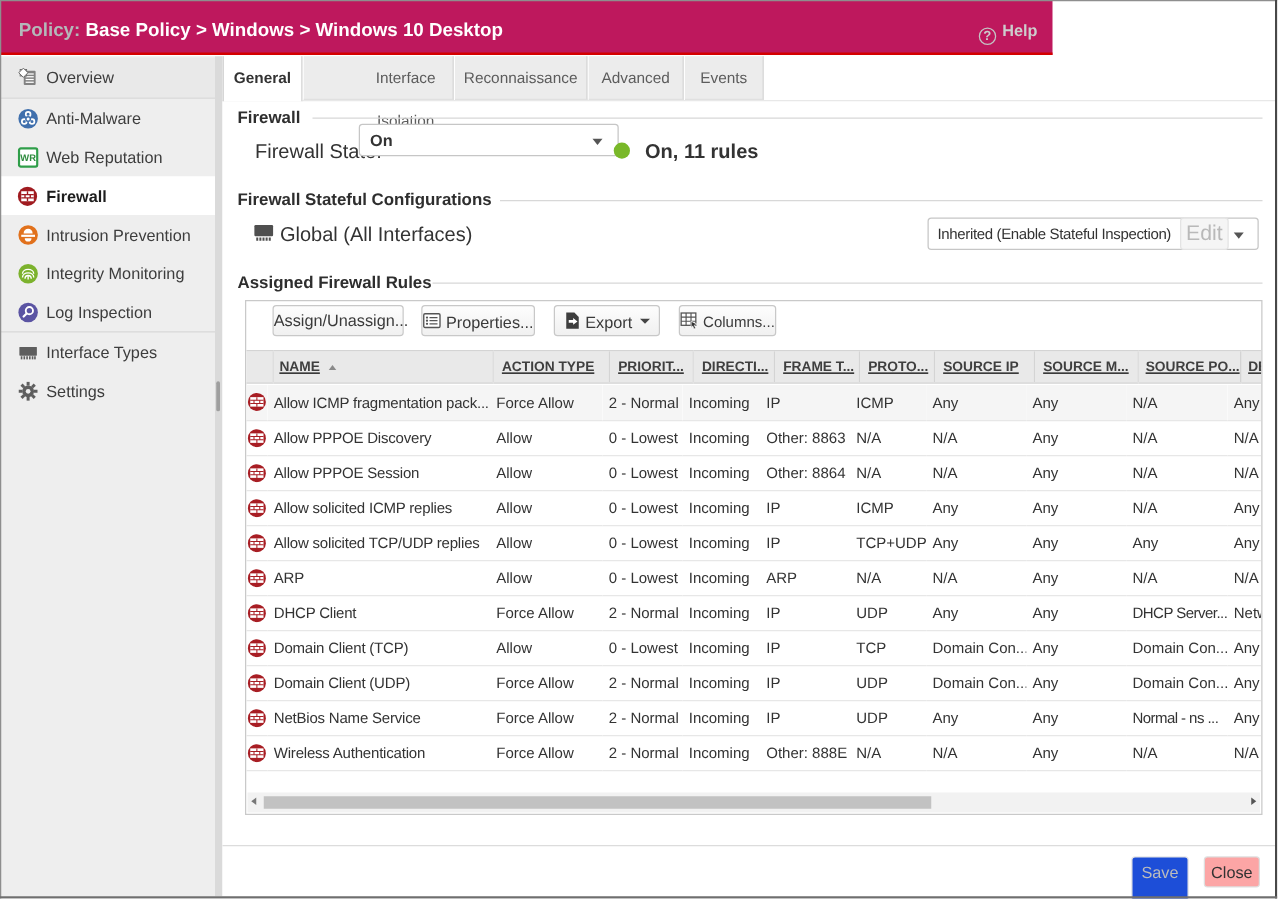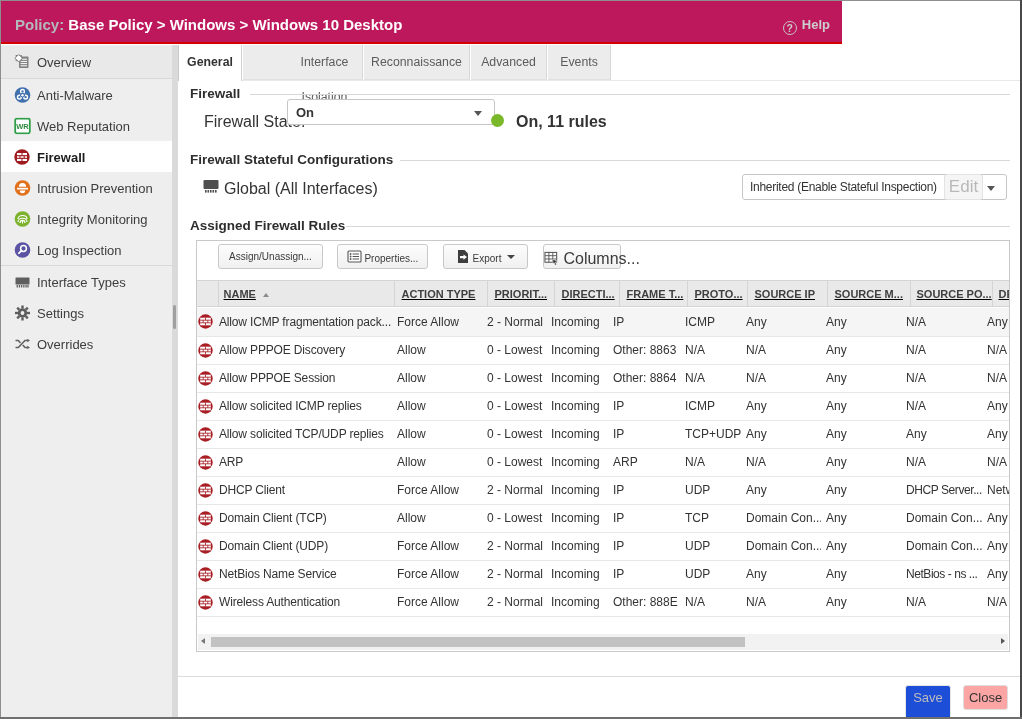--- a/index.html
+++ b/index.html
@@ -27,21 +27,21 @@
 .sechead{position:absolute;font-size:13.5px;font-weight:bold;color:#2e2e2e;white-space:nowrap;}
 .secline{position:absolute;height:1px;background:#d8d8d8;}
 .flabel{position:absolute;font-size:16px;color:#333;}
 .selbox{position:absolute;height:26px;border:1px solid #c6c6c6;border-radius:3px;background:#fff;font-size:13px;color:#333;}
 .selbox .tx{position:absolute;left:11px;top:5px;white-space:nowrap;}
 .caret{position:absolute;width:0;height:0;border-left:4.5px solid transparent;border-right:4.5px solid transparent;border-top:5px solid #555;top:11px;}
 .dot{position:absolute;width:13px;height:13px;border-radius:50%;background:#79b829;}
 .btn{position:absolute;height:26px;border:1px solid #c6c6c6;border-radius:3px;background:linear-gradient(#fdfdfd,#f0f0f0);font-size:13px;color:#3a3a3a;text-align:center;}
 .btn.dis{background:#f7f7f7;border:1px solid #ddd;color:#b3b3b3;}
 .tblwrap{position:absolute;left:18px;top:195px;width:814px;height:412px;border:1px solid #c9c9c9;background:#fff;overflow:hidden;}
-.tbtn{position:absolute;top:3px;height:25px;white-space:nowrap;border:1px solid #c8c8c8;border-radius:3px;background:linear-gradient(#fdfdfd,#f0f0f0);font-size:10px;color:#3a3a3a;}
+.tbtn{position:absolute;top:3px;height:25px;white-space:nowrap;border:1px solid #c8c8c8;border-radius:3px;background:linear-gradient(#fdfdfd,#f0f0f0);font-size:13px;color:#3a3a3a;}
 .tbtn span{vertical-align:middle;}
 table.grid{position:absolute;left:0;border-collapse:collapse;table-layout:fixed;width:812px;}
 table.ghead{top:39px;text-decoration:underline;}
 table.gbody{top:67px;}
 table.grid th{background:#e9e9e9;border-top:1px solid #d4d4d4;border-bottom:1px solid #d4d4d4;border-left:1px solid #d4d4d4;height:26px;font-size:11px;color:#3f3f3f;text-align:left;padding:0 0 0 7px;white-space:nowrap;overflow:hidden;}
 table.grid th:first-child{border-left:none;}
 table.grid td{height:28px;border-bottom:1px solid #e7e7e7;font-size:12px;color:#333;padding:0 0 0 5px;white-space:nowrap;overflow:hidden;}
 table.grid td.ic{padding:0;text-align:center;}
 table.grid td.nm{padding-left:5px;letter-spacing:-0.16px;}
 table.grid td.de{padding:0 0 0 5px;}
@@ -171,32 +171,20 @@
             <rect x="7.3" y="1" width="2.4" height="3" transform="rotate(45,8.5,8.5)"></rect>
             <rect x="7.3" y="13" width="2.4" height="3" transform="rotate(45,8.5,8.5)"></rect>
             <rect x="1" y="7.3" width="3" height="2.4" transform="rotate(45,8.5,8.5)"></rect>
             <rect x="13" y="7.3" width="3" height="2.4" transform="rotate(45,8.5,8.5)"></rect>
           </g>
         </g>
         <circle cx="8.5" cy="8.5" r="1.9" fill="#eee"></circle>
       </svg>
       <span class="lbl">Settings</span>
     </div>
-  <div class="sitem" style="top:328px;">
-      <svg width="17" height="17" viewBox="0 0 17 17">
-        <g stroke="#606060" stroke-width="1.5" fill="none">
-          <path d="M1.5,12 h2.8 L11,5 h2.5"></path>
-          <path d="M1.5,5 h2.8 l2.2,2.4"></path>
-          <path d="M8.8,9.6 L11,12 h2.5"></path>
-        </g>
-        <path d="M13.2,3.2 l2.8,1.8 -2.8,1.8 z" fill="#606060"></path>
-        <path d="M13.2,10.2 l2.8,1.8 -2.8,1.8 z" fill="#606060"></path>
-      </svg>
-      <span class="lbl">Overrides</span>
-    </div>
 
   <div class="main">
     <div class="tabbar"></div>
     <div class="tabline"></div>
     <div class="tab act" style="left:0px;width:64px;border-left:1px solid #c9c9c9;">General</div>
     <div class="tab" style="left:65px;width:120px;padding-left:44px;">Interface Isolation</div>
     <div class="tab" style="left:186px;width:106px;">Reconnaissance</div>
     <div class="tab" style="left:293px;width:76px;">Advanced</div>
     <div class="tab" style="left:370px;width:63px;">Events</div>
 
@@ -238,21 +226,21 @@
             <circle cx="3.6" cy="7.5" r="0.9" fill="#555"></circle>
             <circle cx="3.6" cy="10" r="0.9" fill="#555"></circle>
             <line x1="5.6" y1="5" x2="12" y2="5" stroke="#555" stroke-width="1"></line>
             <line x1="5.6" y1="7.5" x2="12" y2="7.5" stroke="#555" stroke-width="1"></line>
             <line x1="5.6" y1="10" x2="12" y2="10" stroke="#555" stroke-width="1"></line>
           </svg> <span>Properties...</span></div>
       <div class="tbtn" style="left:246px;width:85px;padding-top:4px;text-align:center;"><svg width="14" height="15" viewBox="0 0 14 15" style="vertical-align:-3px;">
             <path d="M2,1 h6.5 l3.5,3.5 V14 H2 z" fill="#3e3e3e"></path>
             <polygon points="4,7 7.5,7 7.5,5.4 11,8.1 7.5,10.8 7.5,9.2 4,9.2" fill="#fff"></polygon>
           </svg> <span>Export</span> <span style="display:inline-block;width:0;height:0;border-left:4px solid transparent;border-right:4px solid transparent;border-top:4.5px solid #444;vertical-align:2px;margin-left:3px;"></span></div>
-      <div class="tbtn" style="left:346px;width:78px;padding-top:4px;text-align:center;font-size:16px;"><svg width="15" height="15" viewBox="0 0 16 16" style="vertical-align:-3px;">
+      <div class="tbtn" style="left:346px;width:78px;padding-top:4px;text-align:center;font-size:12px;"><svg width="15" height="15" viewBox="0 0 16 16" style="vertical-align:-3px;">
             <rect x="1" y="1.5" width="12.5" height="10.5" fill="#fff" stroke="#555" stroke-width="1.1"></rect>
             <line x1="5.2" y1="1.5" x2="5.2" y2="12" stroke="#555" stroke-width="1"></line>
             <line x1="9.4" y1="1.5" x2="9.4" y2="12" stroke="#555" stroke-width="1"></line>
             <line x1="1" y1="5" x2="13.5" y2="5" stroke="#555" stroke-width="1"></line>
             <line x1="1" y1="8.5" x2="13.5" y2="8.5" stroke="#555" stroke-width="1"></line>
             <polygon points="9.5,8.5 14.8,11.2 12.2,11.9 13.4,14.6 11.9,15.2 10.8,12.5 9.5,13.8" fill="#333" stroke="#fff" stroke-width="0.6"></polygon>
           </svg> <span>Columns...</span></div>
       <table class="grid ghead">
           <colgroup>
             <col style="width:21px;">
@@ -528,21 +516,21 @@
                   </g>
                 </svg></td>
               <td class="nm">NetBios Name Service</td>
               <td>Force Allow</td>
               <td>2 - Normal</td>
               <td>Incoming</td>
               <td>IP</td>
               <td>UDP</td>
               <td>Any</td>
               <td>Any</td>
-              <td style="letter-spacing:-0.45px;">NetBios - ns ...</td>
+              <td style="letter-spacing:-0.45px;">Normal - ns ...</td>
               <td class="de"><span>Any</span></td>
             </tr>
             <tr>
               <td class="ic"><svg width="15" height="15" viewBox="0 0 15 15" style="vertical-align:middle;">
                   <circle cx="7.5" cy="7.5" r="7.2" fill="#a81e24"></circle>
                   <rect x="2.2" y="3.7" width="10.6" height="7.6" fill="#fff"></rect>
                   <g stroke="#a81e24" stroke-width="0.85">
                     <line x1="2.2" y1="6.2" x2="12.8" y2="6.2"></line>
                     <line x1="2.2" y1="8.8" x2="12.8" y2="8.8"></line>
                     <line x1="7.5" y1="3.7" x2="7.5" y2="6.2"></line>

